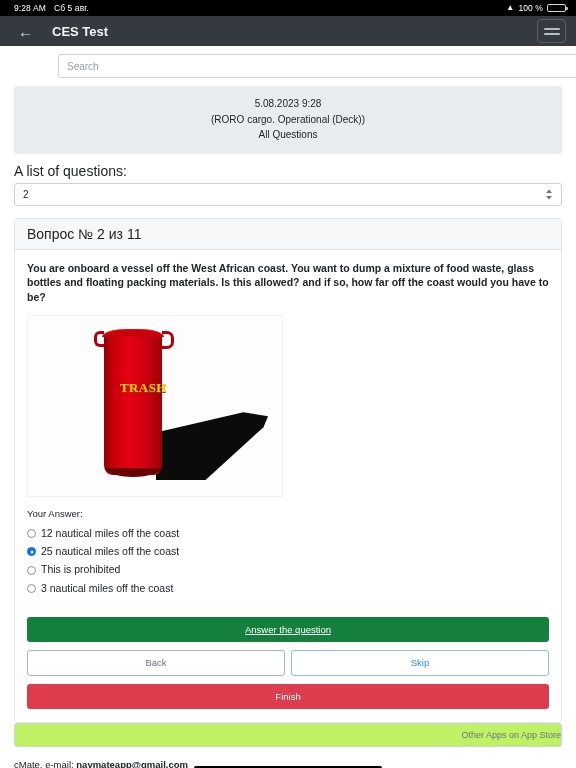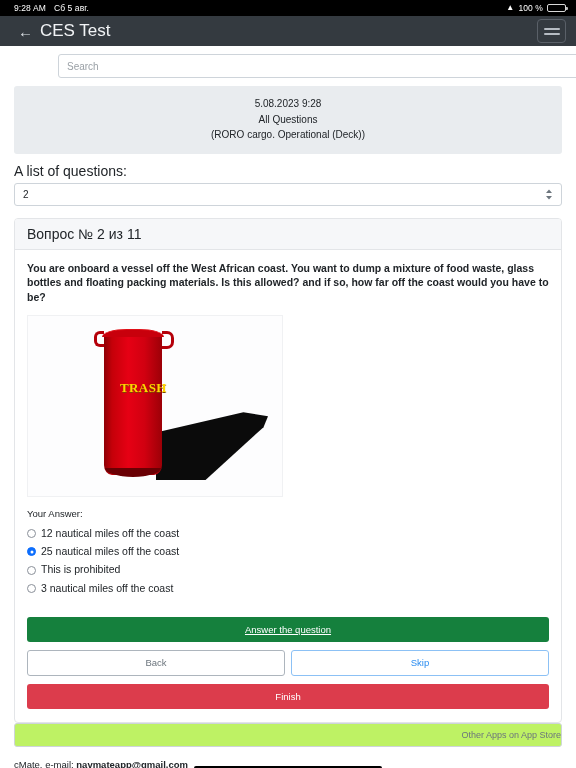--- a/index.html
+++ b/index.html
@@ -55,23 +55,23 @@
   }
   .back-arrow {
     color: #dee2e6;
     font-size: 15px;
     line-height: 1;
     cursor: pointer;
     width: 18px;
   }
   .app-title {
     color: #f1f3f5;
-    font-size: 17px;
-    margin-left: 4px;
-    font-weight: 400;
+    font-size: 13px;
+    margin-left: 16px;
+    font-weight: 700;
   }
   .menu-btn {
     position: absolute;
     right: 10px; top: 3px;
     width: 29px; height: 24px;
     border: 1px solid #5a6068;
     border-radius: 4px;
     display: flex;
     flex-direction: column;
     align-items: center;
@@ -368,22 +368,22 @@
     <span></span>
   </div>
 </div>
 
 <div class="page">
 
   <input class="search-input" type="text" placeholder="Search" style="">
 
   <div class="info-panel">
     <div>5.08.2023 9:28</div>
+    <div>(RORO cargo. Operational (Deck))</div>
     <div>All Questions</div>
-    <div>(RORO cargo. Operational (Deck))</div>
   </div>
 
   <div class="field-label">A list of questions:</div>
 
   <div class="select-wrap">
     <div class="select-box">
       <span>2</span>
     </div>
     <span class="stepper-icon">
       <svg width="8" height="12" viewBox="0 0 8 12" aria-hidden="true">

